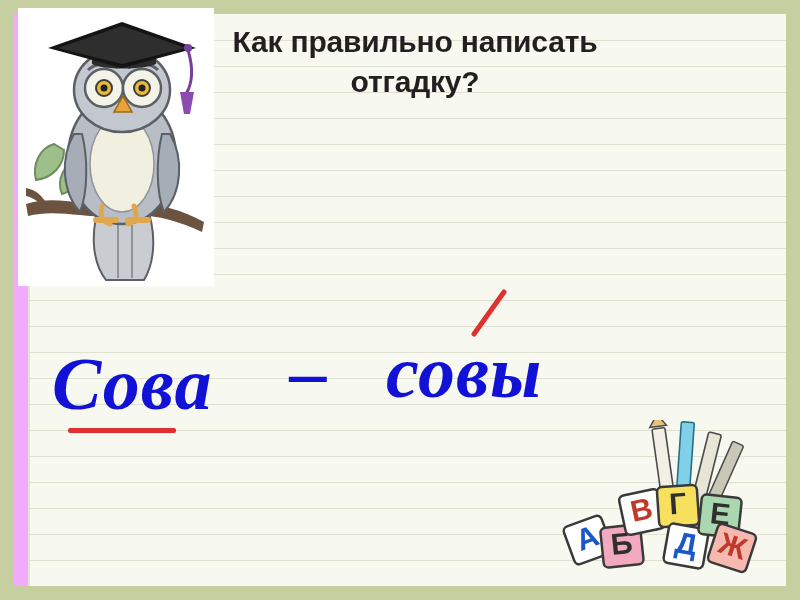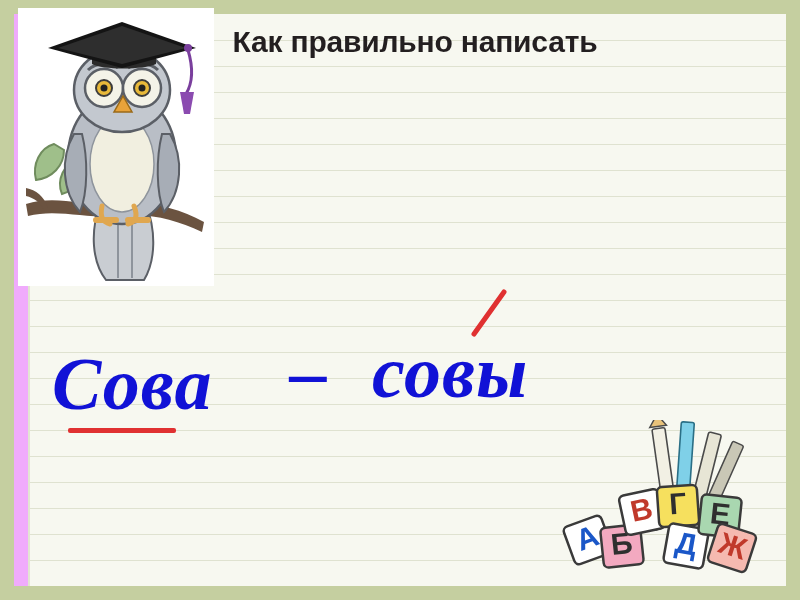--- a/index.html
+++ b/index.html
@@ -103,21 +103,21 @@
     font-family: "Liberation Serif", serif;
     font-style: italic;
     font-weight: bold;
     font-size: 74px;
     color: #1112d6;
     white-space: nowrap;
     letter-spacing: 1px;
   }
   .answer .w1 { position: absolute; left: 12px; top: 12px; }
   .answer .dash { position: absolute; left: 250px; top: 0; }
-  .answer .w2 { position: absolute; left: 332px; top: 0; }
+  .answer .w2 { position: absolute; left: 346px; top: 0; }
 
   
   .stress-mark {
     position: absolute;
     left: 470px;
     top: 288px;
     width: 40px;
     height: 50px;
     z-index: 7;
   }
@@ -171,20 +171,21 @@
         <div class="rule" style="top: 494px; background: rgb(223, 226, 208);"></div>
         <div class="rule" style="top: 520px; background: rgb(223, 226, 208);"></div>
         <div class="rule" style="top: 546px; background: rgb(223, 226, 208);"></div>
       </div>
   </div>
 
   <div class="slide-border"></div>
 
   <div class="title">
     <div>Как правильно написать</div>
+    <div>отгадку?</div>
   </div>
 
   <div class="owl-box">
     <svg class="owl-svg" width="196" height="278" viewBox="0 0 196 278" xmlns="http://www.w3.org/2000/svg">
       <rect x="0" y="0" width="196" height="278" fill="#ffffff"></rect>
 
       <path d="M8 196 C40 186 70 200 104 196 C132 193 160 200 186 214 L184 224 C158 212 132 205 106 208 C72 212 40 200 10 208 Z" fill="#6b5340"></path>
       <path d="M30 200 C26 188 18 182 8 180 L8 188 C16 190 22 194 26 202 Z" fill="#6b5340"></path>
 
       <path d="M36 136 C22 140 14 156 18 172 C34 170 46 158 46 142 Z" fill="#9fbf8a" stroke="#6f8c5d" stroke-width="2"></path>

